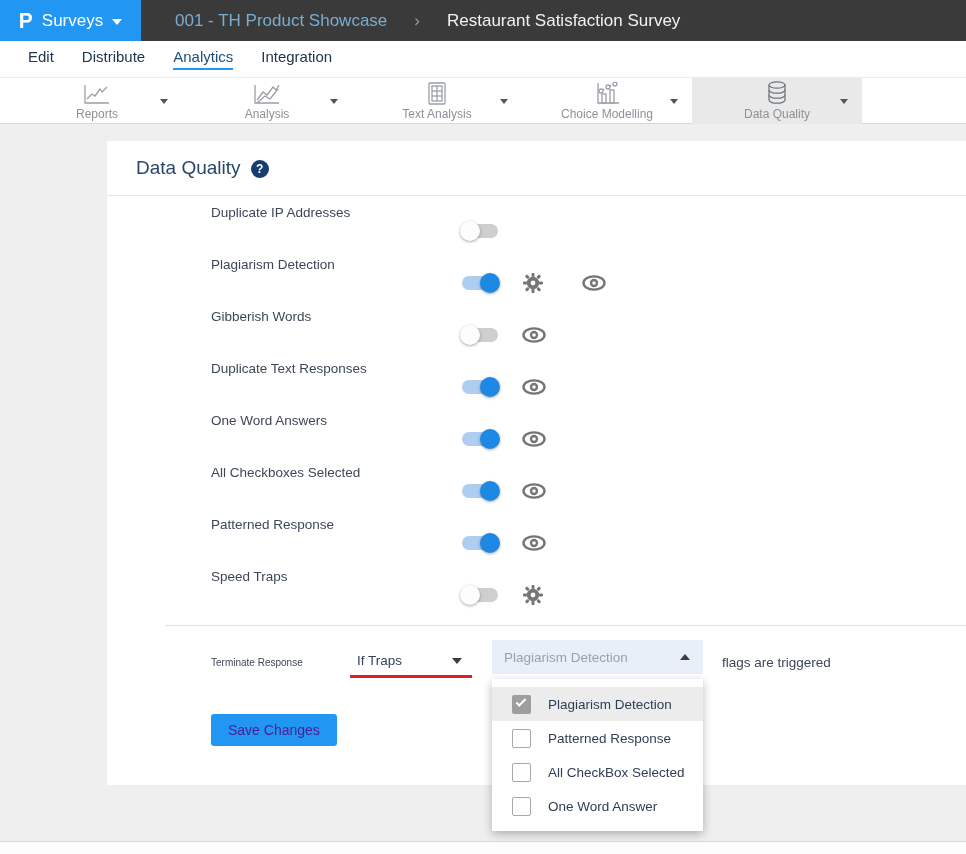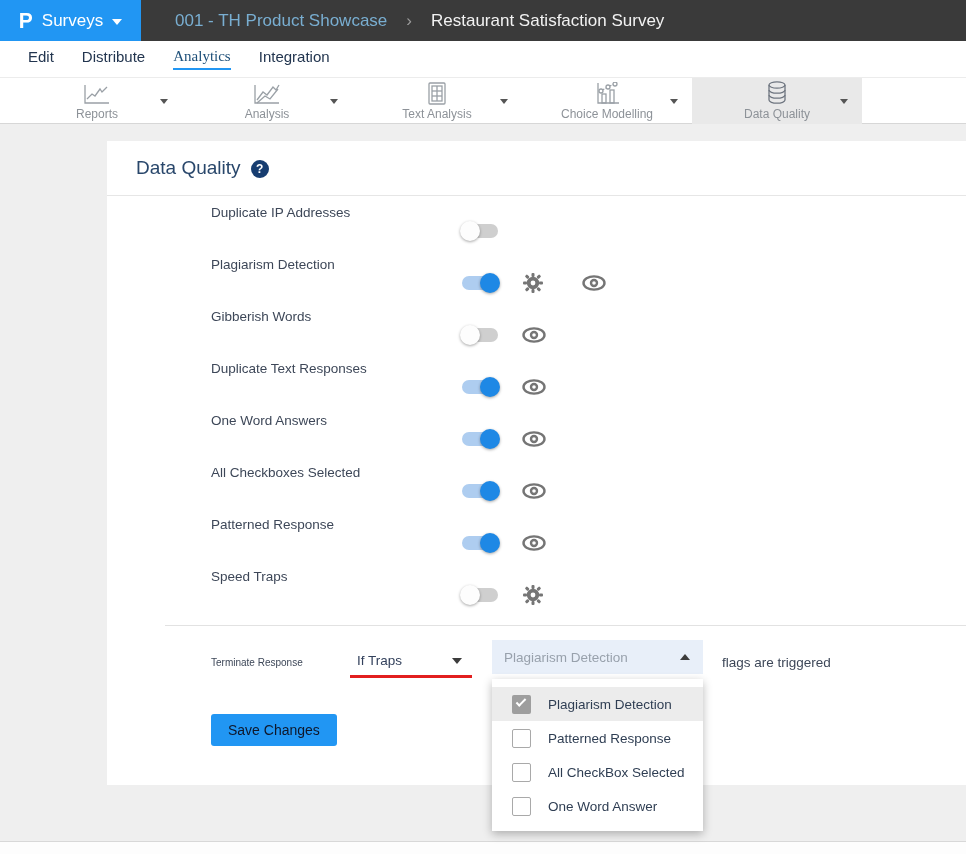--- a/index.html
+++ b/index.html
@@ -20,37 +20,37 @@
     cursor:pointer; flex:none;
   }
   .brand .logo { font-weight:700; font-size:21px; line-height:1; transform:scaleY(1.05); }
   .brand .label { font-size:17px; }
   .caret-down-w {
     width:0; height:0; border-left:5px solid transparent; border-right:5px solid transparent;
     border-top:6px solid #fff; margin-top:2px;
   }
   .darkbar {
     flex:1; background:#3a3a3a; display:flex; align-items:center;
-    padding-left:34px; gap:19px; white-space:nowrap; overflow:hidden;
+    padding-left:34px; gap:27px; white-space:nowrap; overflow:hidden;
   }
   .crumb-folder { color:#79aed1; font-size:17px; cursor:pointer; }
   .crumb-sep { color:#9b9b9b; font-size:17px; }
   .crumb-survey { color:#f2f2f2; font-size:17px; }
 
   
   .menubar {
     background:#fff; height:37px; display:flex; align-items:center;
     padding-left:14px; border-bottom:1px solid #ececec;
   }
   .menu-item {
     font-size:15px; color:#22354f; padding:0 14px; cursor:pointer; height:100%;
     display:flex; align-items:center;
   }
   .menu-item span { padding-bottom:3px; border-bottom:2px solid transparent; }
-  .menu-item.active span { border-bottom-color:#2196f3; color:#1d4f79;font-family:Liberation Serif, serif; }
+  .menu-item.active span { border-bottom-color:#2196f3; color:#1d4f79; }
 
   
   .toolbar {
     background:#fff; height:46px; display:flex; padding-left:12px;
     border-bottom:1px solid #d7d7d7;
   }
   .tool-item {
     width:170px; height:46px; position:relative; cursor:pointer;
     display:flex; flex-direction:column; align-items:center; justify-content:center;
   }
@@ -118,21 +118,21 @@
     display:flex; align-items:center; padding-left:12px;
   }
   .select2 .caret-up {
     position:absolute; right:13px; top:14px;
     width:0; height:0; border-left:5px solid transparent; border-right:5px solid transparent;
     border-bottom:6px solid #3c3c3c;
   }
   .t-suffix { position:absolute; left:615px; top:0; line-height:34px; font-size:13.5px; color:#3d4758; }
 
   .save-btn {
-    margin:34px 0 0 104px; background:#2196f3; color:#0f172a; border:none; border-radius:3px;
+    margin:34px 0 0 104px; background:#2196f3; color:#4c1d95; border:none; border-radius:3px;
     font-size:14px; font-family:"Liberation Sans", sans-serif;
     padding:8px 17px; cursor:pointer; display:inline-block;
   }
 
   
   .dropdown-panel {
     position:absolute; left:492px; top:679px; width:211px; z-index:10;
     background:#fff; box-shadow:0 3px 9px rgba(0,0,0,.28); padding:8px 0;
   }
   .dd-option { height:34px; display:flex; align-items:center; padding-left:20px; gap:17px;

